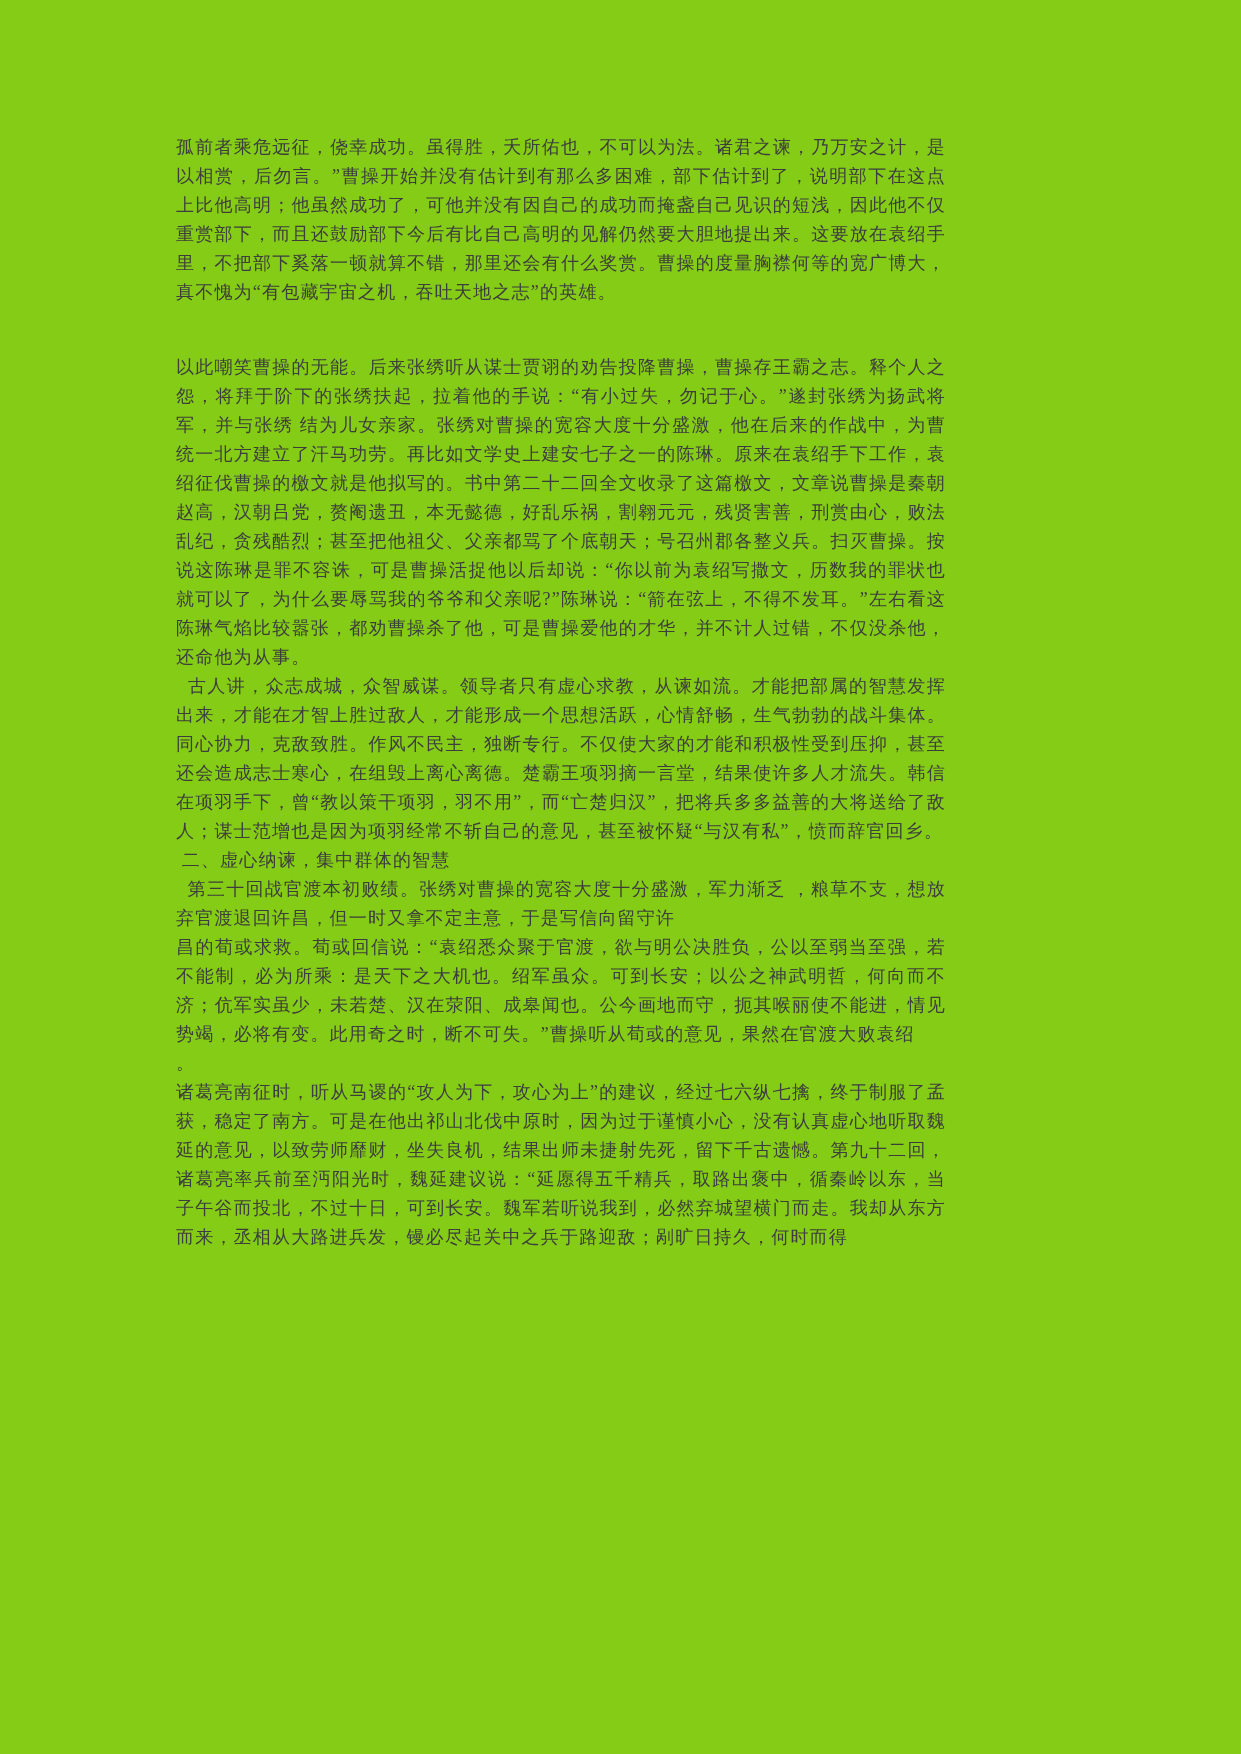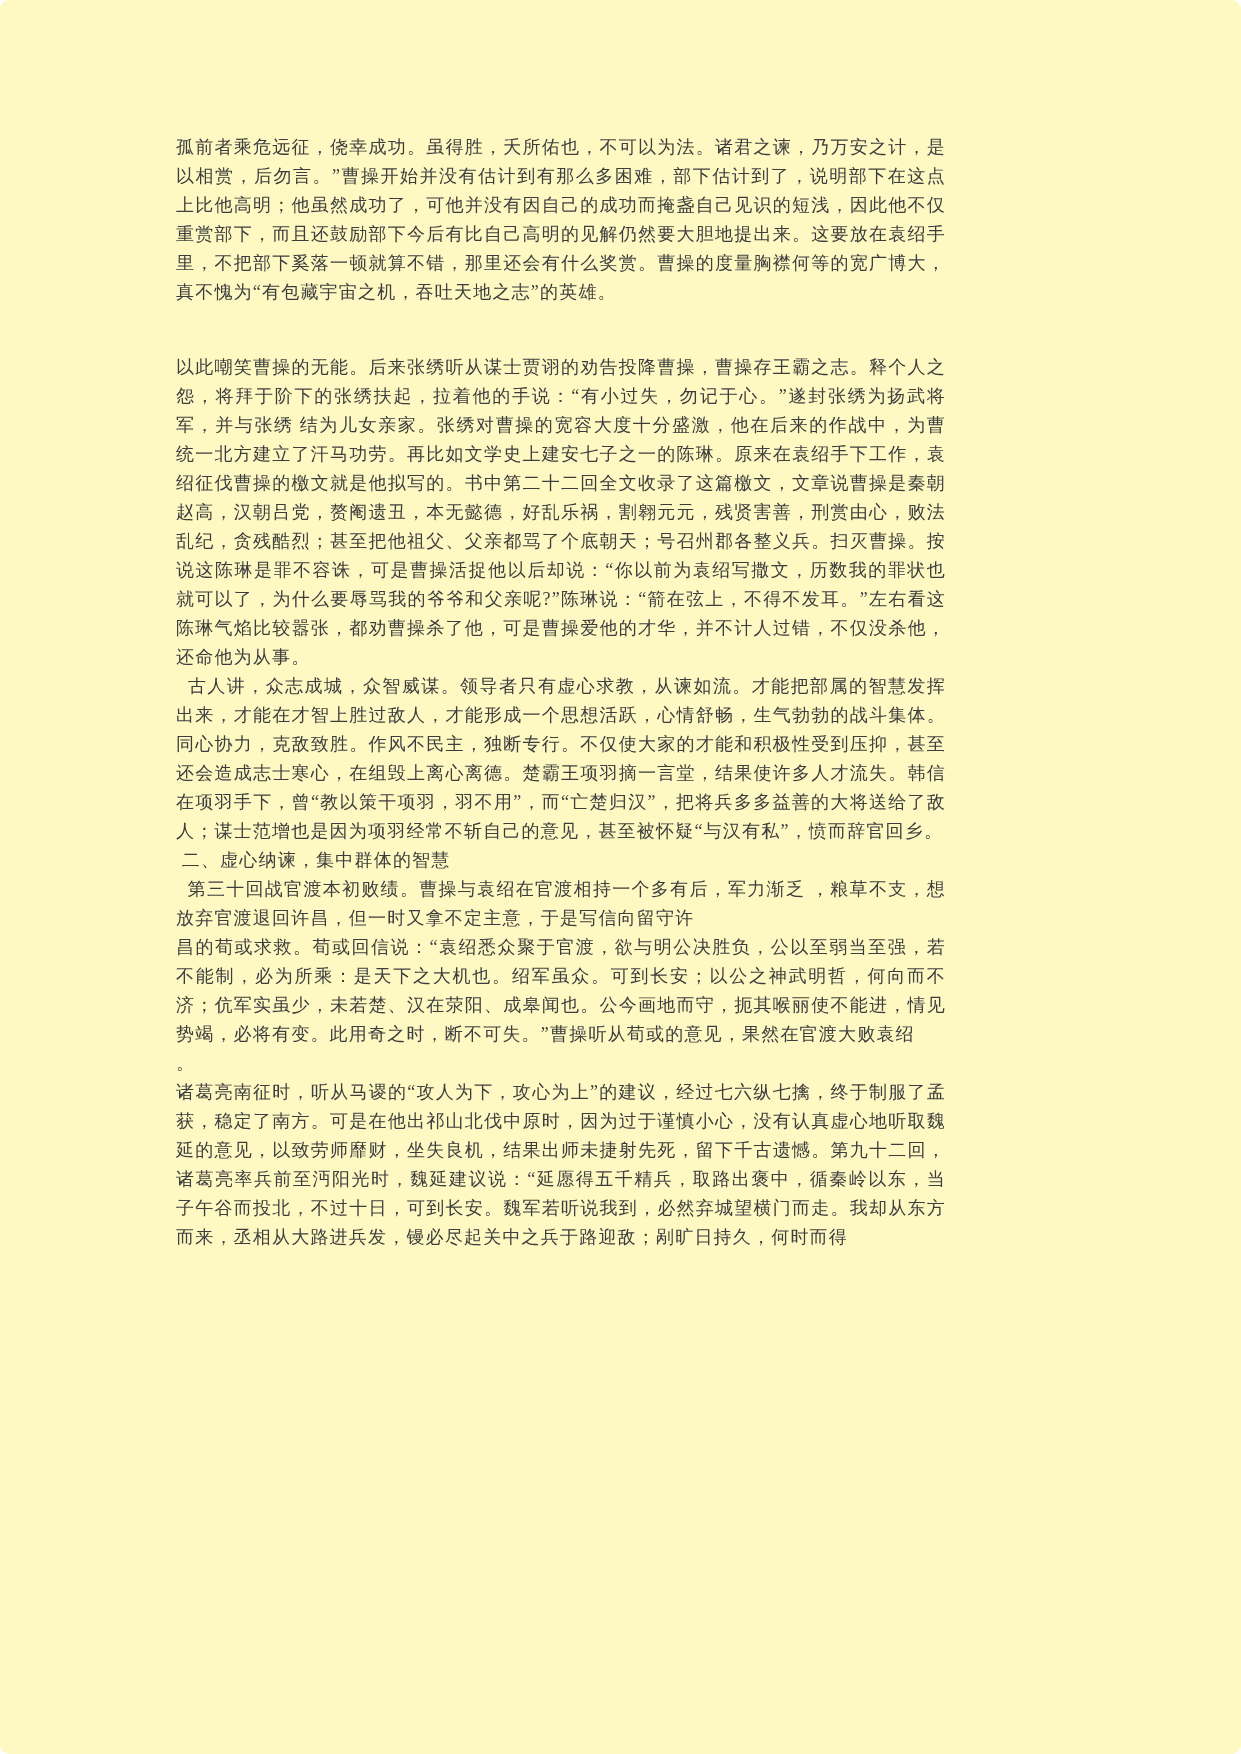--- a/index.html
+++ b/index.html
@@ -5,25 +5,24 @@
   html, body {
     margin: 0;
     padding: 0;
     background: #ffffff;
   }
   .page {
     position: relative;
     width: 1241px;
     height: 1754px;
     box-sizing: border-box;
-    background: #fef9c3;
+    background: #84cc16;
     padding: 133px 295px 12px 176px;
     overflow: hidden;
     font-family: "Liberation Serif", "DejaVu Serif", serif;
-    border-radius: 9px;
   }
   .para {
     margin: 0;
     padding: 0;
     font-size: 18px;
     line-height: 29px;
     letter-spacing: 1.2px;
     color: #3d3d3d;
     text-align: justify;
     white-space: pre-wrap;
@@ -34,17 +33,17 @@
   }
 </style>
 </head>
 <body>
 
 <div class="page">
   <p class="para gap-after">孤前者乘危远征，侥幸成功。虽得胜，夭所佑也，不可以为法。诸君之谏，乃万安之计，是以相赏，后勿言。”曹操开始并没有估计到有那么多困难，部下估计到了，说明部下在这点上比他高明；他虽然成功了，可他并没有因自己的成功而掩盏自己见识的短浅，因此他不仅重赏部下，而且还鼓励部下今后有比自己高明的见解仍然要大胆地提出来。这要放在袁绍手里，不把部下奚落一顿就算不错，那里还会有什么奖赏。曹操的度量胸襟何等的宽广博大，真不愧为“有包藏宇宙之机，吞吐天地之志”的英雄。</p>
   <p class="para">以此嘲笑曹操的无能。后来张绣听从谋士贾诩的劝告投降曹操，曹操存王霸之志。释个人之怨，将拜于阶下的张绣扶起，拉着他的手说：“有小过失，勿记于心。”遂封张绣为扬武将军，并与张绣 结为儿女亲家。张绣对曹操的宽容大度十分盛激，他在后来的作战中，为曹统一北方建立了汗马功劳。再比如文学史上建安七子之一的陈琳。原来在袁绍手下工作，袁绍征伐曹操的檄文就是他拟写的。书中第二十二回全文收录了这篇檄文，文章说曹操是秦朝赵高，汉朝吕党，赘阉遗丑，本无懿德，好乱乐祸，割翱元元，残贤害善，刑赏由心，败法乱纪，贪残酷烈；甚至把他祖父、父亲都骂了个底朝天；号召州郡各整义兵。扫灭曹操。按说这陈琳是罪不容诛，可是曹操活捉他以后却说：“你以前为袁绍写撒文，历数我的罪状也就可以了，为什么要辱骂我的爷爷和父亲呢?”陈琳说：“箭在弦上，不得不发耳。”左右看这陈琳气焰比较嚣张，都劝曹操杀了他，可是曹操爱他的才华，并不计人过错，不仅没杀他，还命他为从事。</p>
   <p class="para">  古人讲，众志成城，众智威谋。领导者只有虚心求教，从谏如流。才能把部属的智慧发挥出来，才能在才智上胜过敌人，才能形成一个思想活跃，心情舒畅，生气勃勃的战斗集体。同心协力，克敌致胜。作风不民主，独断专行。不仅使大家的才能和积极性受到压抑，甚至还会造成志士寒心，在组毁上离心离德。楚霸王项羽摘一言堂，结果使许多人才流失。韩信在项羽手下，曾“教以策干项羽，羽不用”，而“亡楚归汉”，把将兵多多益善的大将送给了敌人；谋士范增也是因为项羽经常不斩自己的意见，甚至被怀疑“与汉有私”，愤而辞官回乡。</p>
   <p class="para"> 二、虚心纳谏，集中群体的智慧</p>
-  <p class="para">  第三十回战官渡本初败绩。曹操与袁绍在官渡相持一个多有后，军力渐乏 ，粮草不支，想放弃官渡退回许昌，但一时又拿不定主意，于是写信向留守许</p>
+  <p class="para">  第三十回战官渡本初败绩。张绣对曹操的宽容大度十分盛激，军力渐乏 ，粮草不支，想放弃官渡退回许昌，但一时又拿不定主意，于是写信向留守许</p>
   <p class="para">昌的荀或求救。荀或回信说：“袁绍悉众聚于官渡，欲与明公决胜负，公以至弱当至强，若不能制，必为所乘：是天下之大机也。绍军虽众。可到长安；以公之神武明哲，何向而不济；伉军实虽少，未若楚、汉在荥阳、成皋闻也。公今画地而守，扼其喉丽使不能进，情见势竭，必将有变。此用奇之时，断不可失。”曹操听从荀或的意见，果然在官渡大败袁绍</p>
   <p class="para">。</p>
   <p class="para">诸葛亮南征时，听从马谡的“攻人为下，攻心为上”的建议，经过七六纵七擒，终于制服了孟获，稳定了南方。可是在他出祁山北伐中原时，因为过于谨慎小心，没有认真虚心地听取魏延的意见，以致劳师靡财，坐失良机，结果出师未捷射先死，留下千古遗憾。第九十二回，诸葛亮率兵前至沔阳光时，魏延建议说：“延愿得五千精兵，取路出褒中，循秦岭以东，当子午谷而投北，不过十日，可到长安。魏军若听说我到，必然弃城望横门而走。我却从东方而来，丞相从大路进兵发，镘必尽起关中之兵于路迎敌；剐旷日持久，何时而得</p>
 </div>
 
 </body></html>

